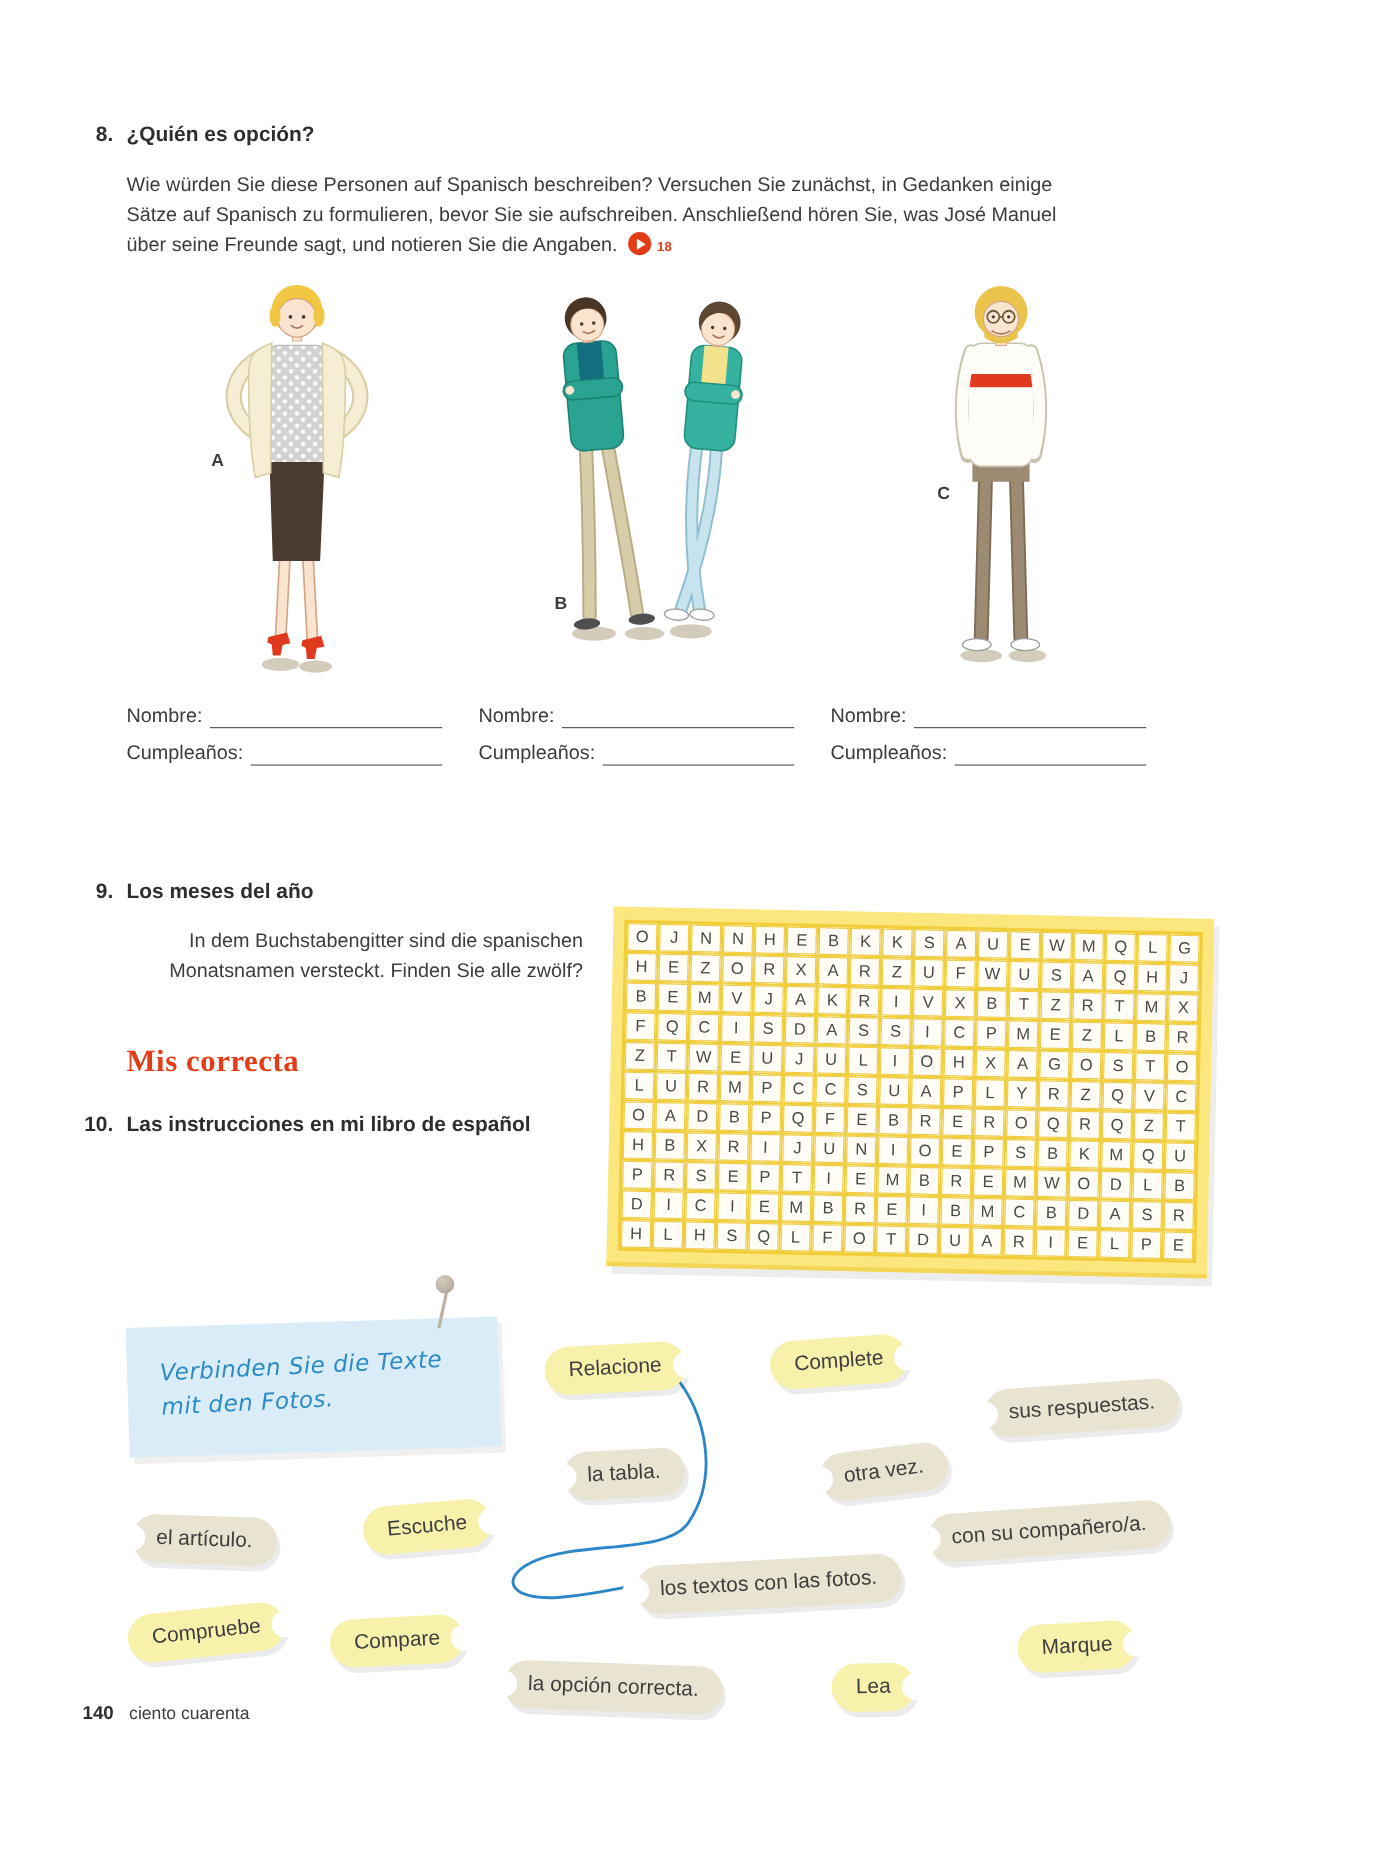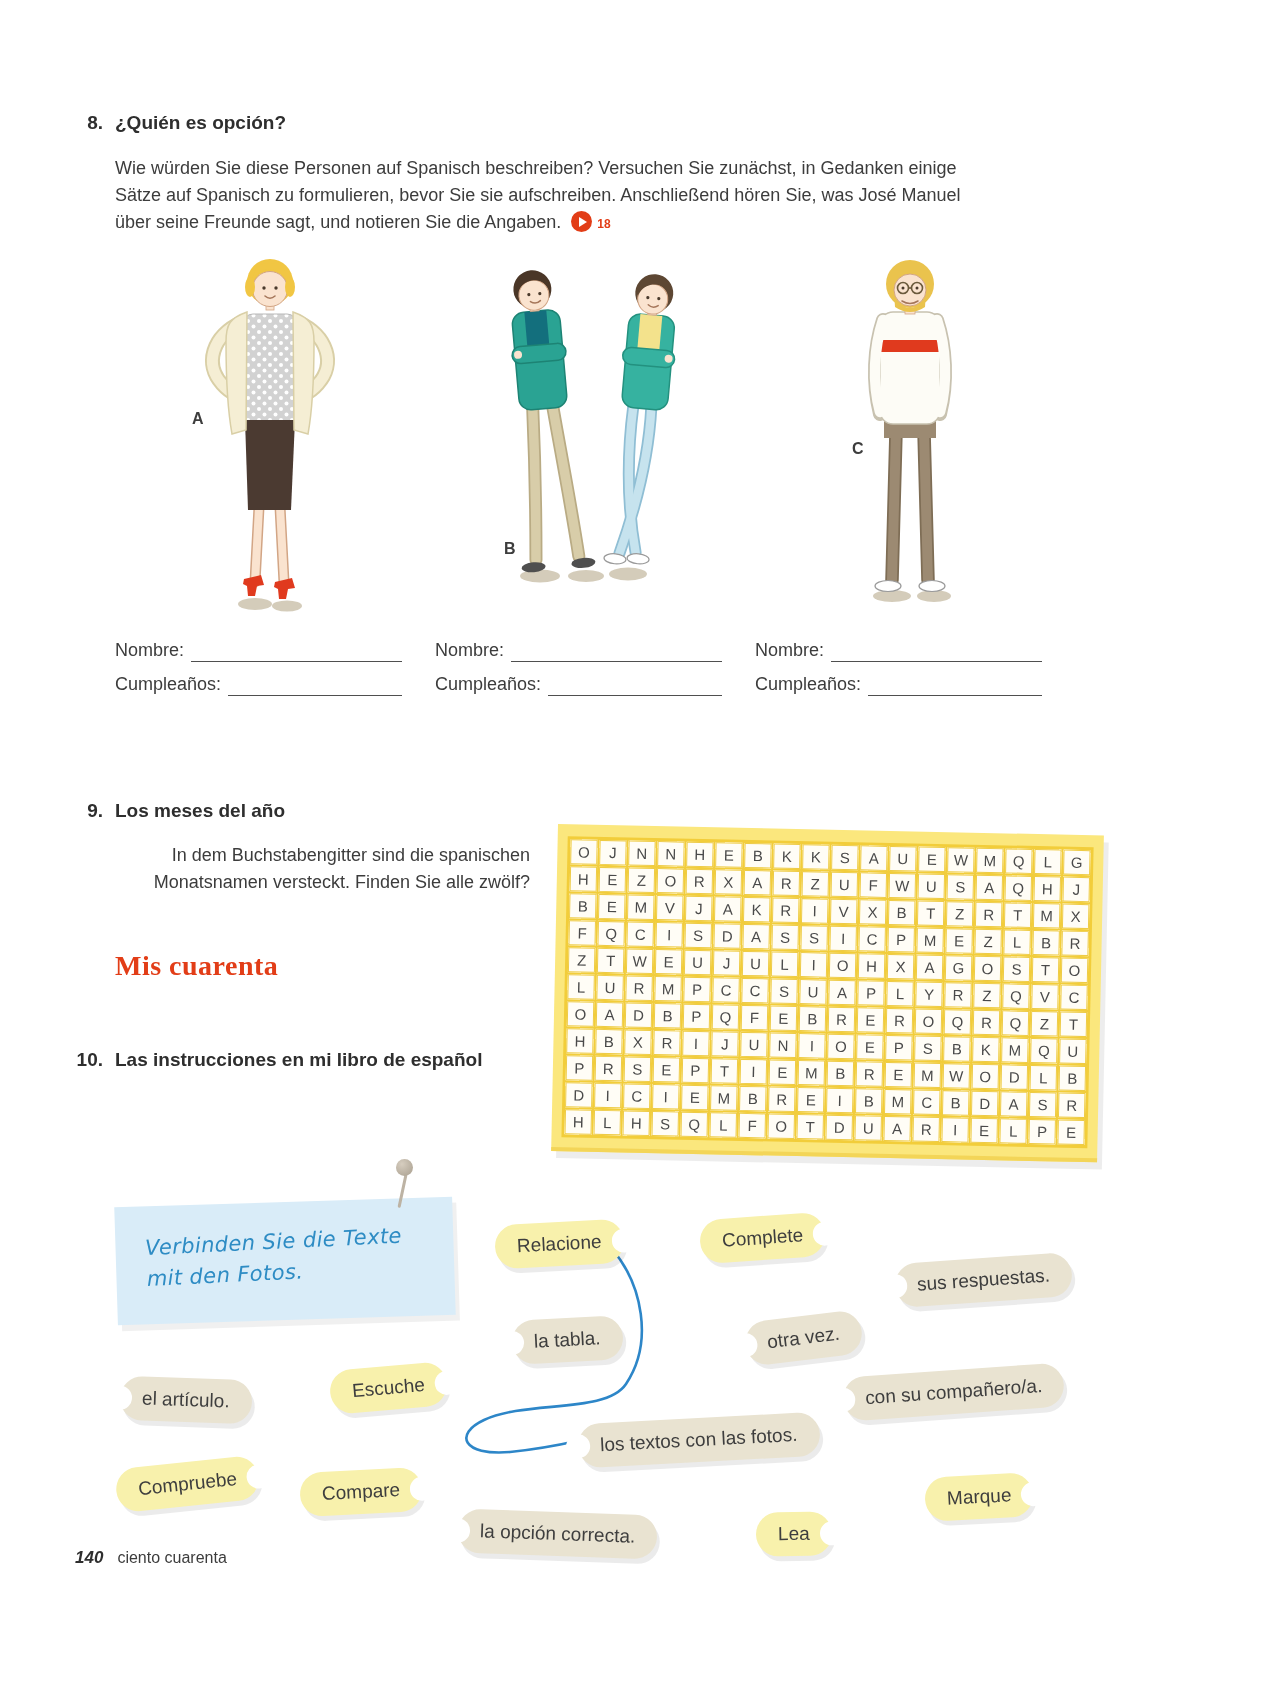--- a/index.html
+++ b/index.html
@@ -49,21 +49,21 @@
   .sticky{position:absolute;padding:11px 22px;border-radius:24px;font-size:19px;color:#3e3e3e;
           box-shadow:3px 5px 0 rgba(0,0,0,.08);white-space:nowrap;}
   .sticky-yellow{background:var(--sticky-yellow,#f8f1ac);}
   .sticky-beige{background:var(--sticky-beige,#e9e3d1);}
   .notch-right::after{content:"";position:absolute;right:-12px;top:50%;transform:translateY(-50%);
           width:24px;height:24px;border-radius:50%;background:#fff;}
   .notch-left::before{content:"";position:absolute;left:-12px;top:50%;transform:translateY(-50%);
           width:24px;height:24px;border-radius:50%;background:#fff;}
 
   .footer{position:absolute;left:75px;top:1548px;font-size:16px;color:#3c3c3c;}
-  .footer .page-num{font-weight:bold;font-size:17px;color:#2e2e2e;margin-right:14px;font-style:italic;}
+  .footer .page-num{font-weight:bold;font-size:17px;color:#2e2e2e;margin-right:14px;}
 
   svg text{font-family:"Liberation Sans",sans-serif;}
 </style>
 </head>
 <body>
 
 <div class="page">
 
   <div class="ex-head" style="left:63px;top:112px;">
     <span class="ex-num">8.</span>
@@ -419,23 +419,23 @@
         <div class="grid-cell">A</div>
         <div class="grid-cell">R</div>
         <div class="grid-cell">I</div>
         <div class="grid-cell">E</div>
         <div class="grid-cell">L</div>
         <div class="grid-cell">P</div>
         <div class="grid-cell">E</div>
       </div>
   </div>
 
-  <div class="mis-palabras">Mis cuarenta</div>
-
-  <div class="ex-head" style="left:63px;top:1012px;margin-top:37px;">
+  <div class="mis-palabras">Mis correcta</div>
+
+  <div class="ex-head" style="left:63px;top:1012px;">
     <span class="ex-num">10.</span>
     <span>Las instrucciones en mi libro de español</span>
   </div>
 
   <div class="blue-note">
     <div class="hand">
       <div>Verbinden Sie die Texte</div>
       <div>mit den Fotos.</div>
     </div>
   </div>

